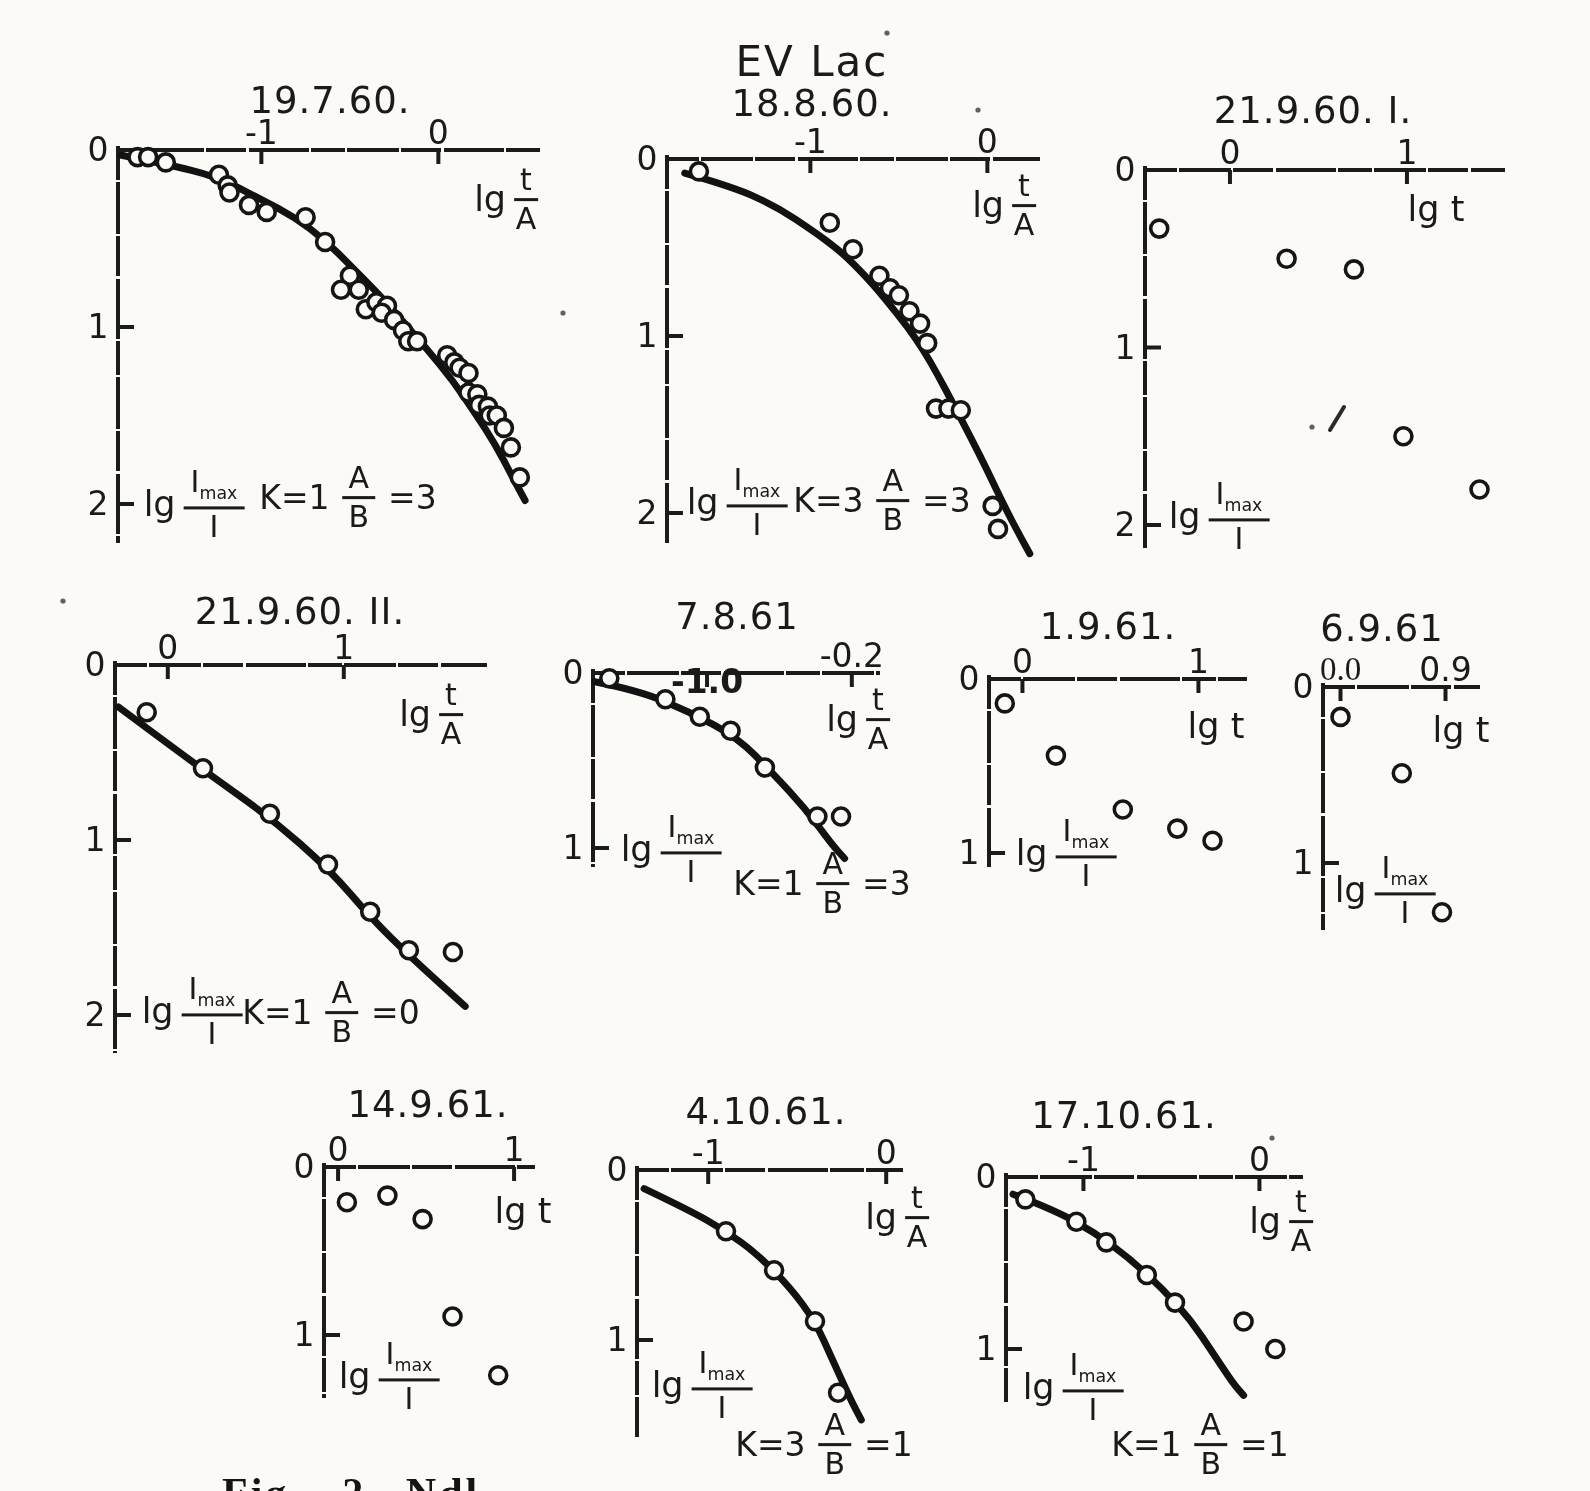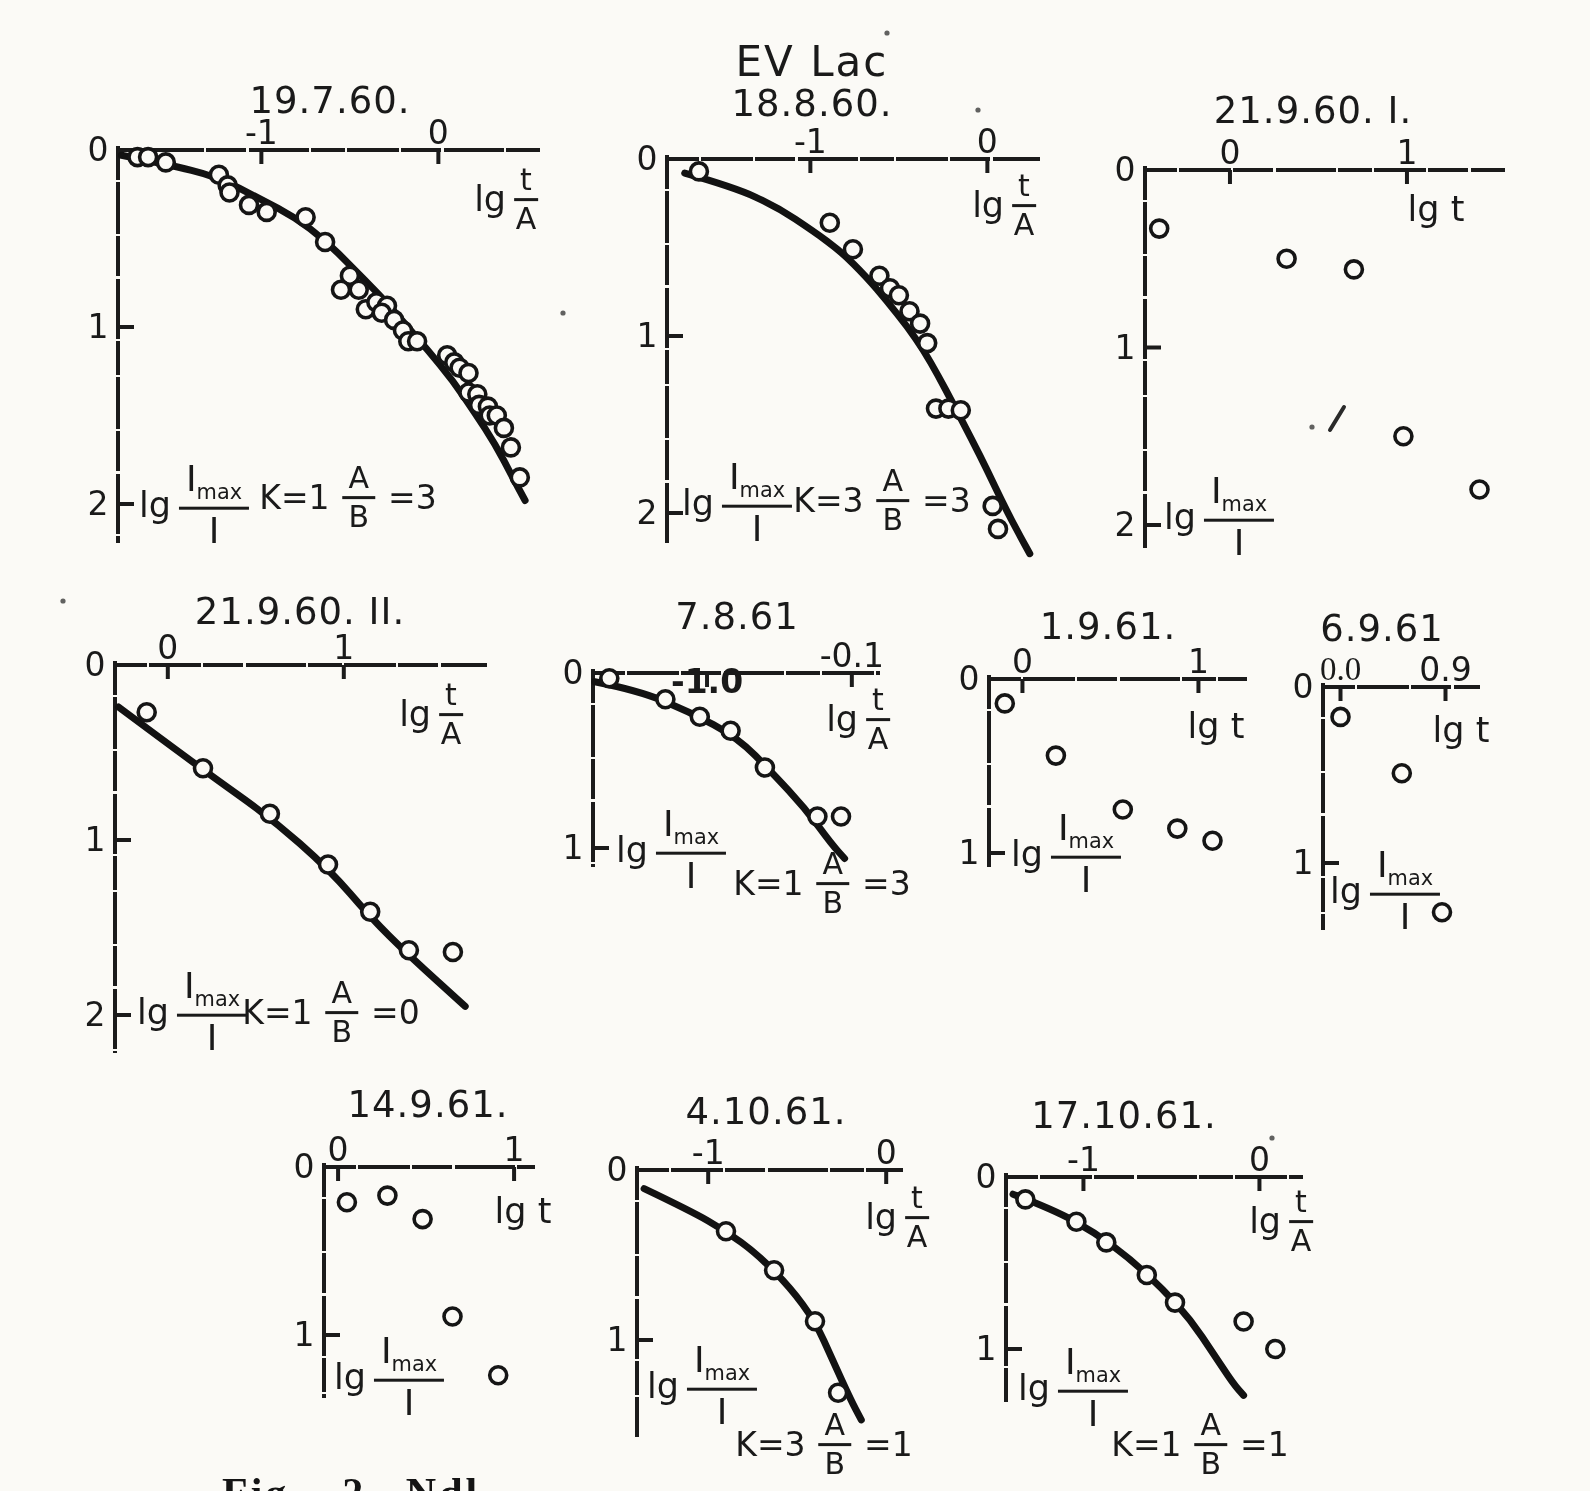--- a/index.html
+++ b/index.html
@@ -9,21 +9,21 @@
     font-family:"DejaVu Sans",sans-serif;
   }
   .page svg{position:absolute;left:0;top:0;}
   #labels-layer{position:absolute;left:0;top:0;width:100%;height:100%;}
   .lbl{position:absolute;transform:translate(-50%,-50%);white-space:nowrap;line-height:1;color:#1a1a1a;}
   .fig-title{font-size:42px;letter-spacing:2px;}
   .panel-title{font-size:37px;letter-spacing:1px;}
   .tick-label{font-size:33px;}
   .axis-label{font-size:35px;display:inline-flex;align-items:center;column-gap:8px;}
   .params{display:inline-flex;align-items:center;column-gap:13px;font-size:33px;}
-  .frac{display:inline-flex;flex-direction:column;align-items:center;font-size:36px;line-height:1.08;}
+  .frac{display:inline-flex;flex-direction:column;align-items:center;font-size:30px;line-height:1.08;}
   .frac.small{font-size:30px;}
   .frac .fnum{border-bottom:3.5px solid #1a1a1a;padding:0 7px 3px;}
   .frac.small .fnum{padding:0 6px 2px;}
   .frac .fden{padding-top:2px;}
   .frac sub{font-size:0.58em;}
   .axis{stroke:#1b1b1b;stroke-width:4;stroke-dasharray:34 2 52 2 40 3 60 2;}
   .tick{stroke:#1b1b1b;stroke-width:4;}
   .curve{fill:none;stroke:#121212;stroke-width:7;stroke-linecap:round;stroke-linejoin:round;}
   .pt{fill:#fbfaf6;stroke:#151515;stroke-width:3.6;}
   .speck{fill:#2e2e2e;opacity:.75;}
@@ -312,21 +312,21 @@
       </div>
       <div class="lbl params" style="left: 331px; top: 1013px;">
         <span>K=1</span>
         <span class="frac small">
           <span class="fnum">A</span>
           <span class="fden">B</span>
         </span>
         <span>=0</span>
       </div>
       <div class="lbl tick-label" style="left: 707.03px; top: 681px; font-weight: bold;">-1.0</div>
-      <div class="lbl tick-label" style="left: 851.83px; top: 655px;">-0.1</div>
+      <div class="lbl tick-label" style="left: 851.83px; top: 655px;">-0.2</div>
       <div class="lbl tick-label" style="left: 573px; top: 672px;">0</div>
       <div class="lbl tick-label" style="left: 573px; top: 847px;">1</div>
       <div class="lbl panel-title" style="left: 737px; top: 616px;">7.8.61</div>
       <div class="lbl axis-label" style="left: 858px; top: 720px;">
         <span>lg</span>
         <span class="frac small">
           <span class="fnum">t</span>
           <span class="fden">A</span>
         </span>
       </div>

